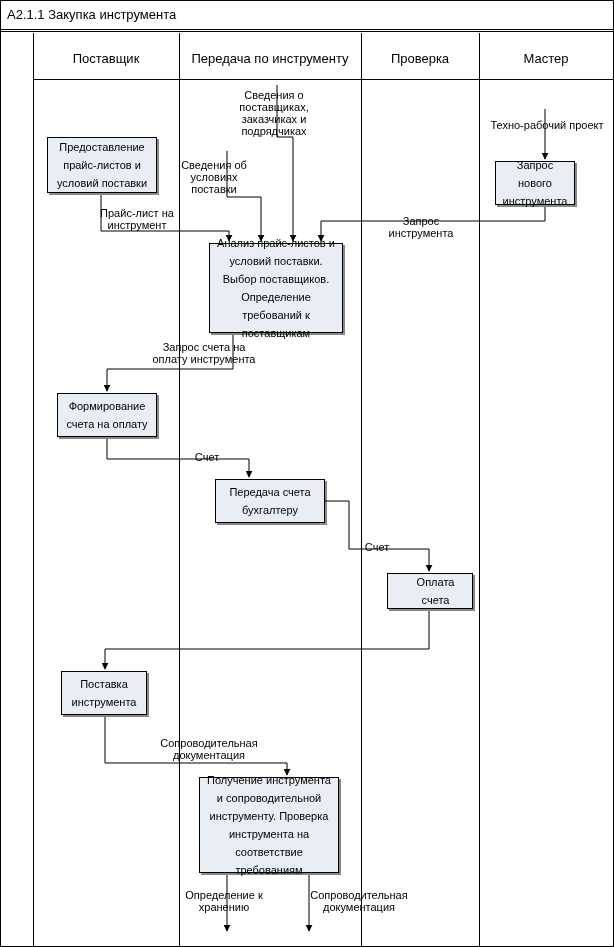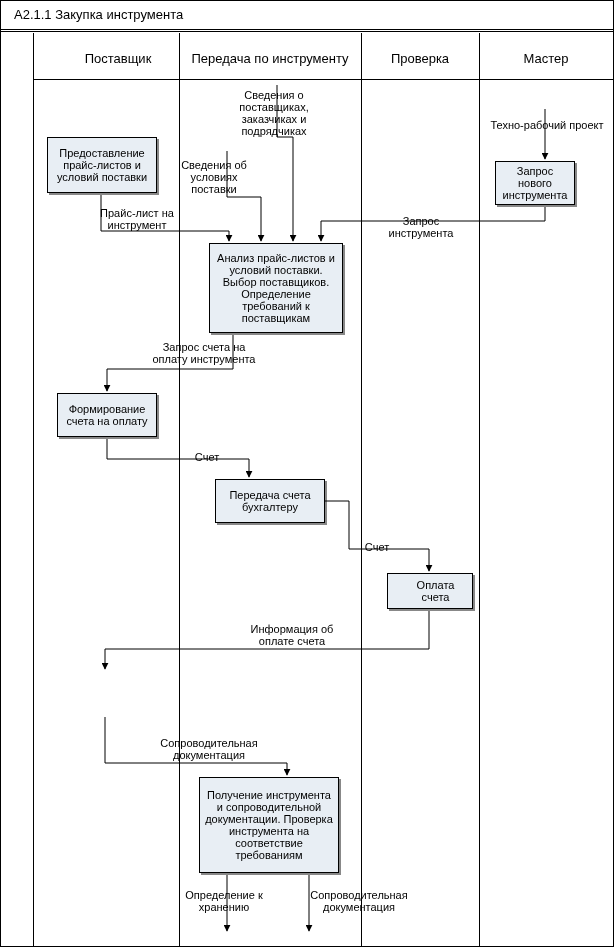--- a/index.html
+++ b/index.html
@@ -15,21 +15,21 @@
     width: 614px;
     height: 947px;
     box-sizing: border-box;
     border: 1px solid #000;
   }
   .title-bar {
     position: absolute;
     left: 0; top: 0; right: 0;
     height: 28px;
     border-bottom: 3px double #000;
-    padding-left: 13px;
+    padding-left: 6px;
     font-size: 13px;
     line-height: 28px;
   }
   .lane-header {
     position: absolute;
     top: 44px;
     height: 28px;
     text-align: center;
     font-size: 13px;
     line-height: 14px;
@@ -55,21 +55,21 @@
     background: #e8eef4;
     border: 1px solid #000;
     box-shadow: 2px 2px 0 #888;
     text-align: center;
     display: flex;
     align-items: center;
     justify-content: center;
     padding: 4px;
     box-sizing: border-box;
     font-size: 11px;
-    line-height: 12px;
+    line-height: 18px;
   }
   .label {
     position: absolute;
     font-size: 11px;
     line-height: 12px;
     text-align: center;
     background: transparent;
   }
   svg.arrows {
     position: absolute;
@@ -84,47 +84,47 @@
 
 <div class="frame">
 
   <div class="title-bar">А2.1.1 Закупка инструмента</div>
 
   <div class="lane-divider" style="left:32px;"></div>
   <div class="lane-divider" style="left:178px;"></div>
   <div class="lane-divider" style="left:360px;"></div>
   <div class="lane-divider" style="left:478px;"></div>
 
-  <div class="lane-header" style="left:32px;width:146px;padding-left:12px;">Поставщик</div>
+  <div class="lane-header" style="left:32px;width:146px;">Поставщик</div>
   <div class="lane-header" style="left:178px;width:182px;">Передача по инструменту</div>
   <div class="lane-header" style="left:360px;width:118px;">Проверка</div>
   <div class="lane-header" style="left:478px;width:134px;">Мастер</div>
 
   <div class="lane-header-bottom" style="left:32px;width:146px;"></div>
   <div class="lane-header-bottom" style="left:178px;width:182px;"></div>
   <div class="lane-header-bottom" style="left:360px;width:118px;"></div>
   <div class="lane-header-bottom" style="left:478px;width:134px;"></div>
 
   <div class="box" style="left:46px;top:136px;width:110px;height:56px;">Предоставление прайс-листов и условий поставки</div>
   <div class="box" style="left:494px;top:160px;width:80px;height:44px;">Запрос нового инструмента</div>
   <div class="box" style="left:208px;top:242px;width:134px;height:90px;">Анализ прайс-листов и условий поставки. Выбор поставщиков. Определение требований к поставщикам</div>
   <div class="box" style="left:56px;top:392px;width:100px;height:44px;">Формирование счета на оплату</div>
   <div class="box" style="left:214px;top:478px;width:110px;height:44px;">Передача счета бухгалтеру</div>
   <div class="box" style="left:386px;top:572px;width:86px;height:36px;padding-left:15px;">Оплата счета</div>
-  <div class="box" style="left:198px;top:776px;width:140px;height:96px;">Получение инструмента и сопроводительной документации. Проверка инструмента на соответствие требованиям</div>
+  <div class="box" style="left:60px;top:670px;width:86px;height:44px;">Поставка инструмента</div>
+  <div class="box" style="left:198px;top:776px;width:140px;height:96px;">Получение инструмента и сопроводительной инструменту. Проверка инструмента на соответствие требованиям</div>
 
   <div class="label" style="left:218px;top:88px;width:110px;">Сведения о поставщиках, заказчиках и подрядчиках</div>
   <div class="label" style="left:168px;top:158px;width:90px;">Сведения об условиях поставки</div>
   <div class="label" style="left:86px;top:206px;width:100px;">Прайс-лист на инструмент</div>
   <div class="label" style="left:380px;top:214px;width:80px;">Запрос инструмента</div>
   <div class="label" style="left:488px;top:118px;width:116px;">Техно-рабочий проект</div>
   <div class="label" style="left:148px;top:340px;width:110px;">Запрос счета на оплату инструмента</div>
   <div class="label" style="left:186px;top:450px;width:40px;">Счет</div>
   <div class="label" style="left:356px;top:540px;width:40px;">Счет</div>
-  <div class="label" style="left:236px;top:622px;width:110px;">Информация об оплате счета</div>
   <div class="label" style="left:148px;top:736px;width:120px;">Сопроводительная документация</div>
   <div class="label" style="left:178px;top:888px;width:90px;">Определение к хранению</div>
   <div class="label" style="left:298px;top:888px;width:120px;">Сопроводительная документация</div>
 
   <svg class="arrows">
     <defs>
       <marker id="ah" viewBox="0 0 10 10" refX="9" refY="5" markerWidth="7" markerHeight="7" orient="auto">
         <path d="M0,0 L10,5 L0,10 Z" fill="#000"></path>
       </marker>
     </defs>

